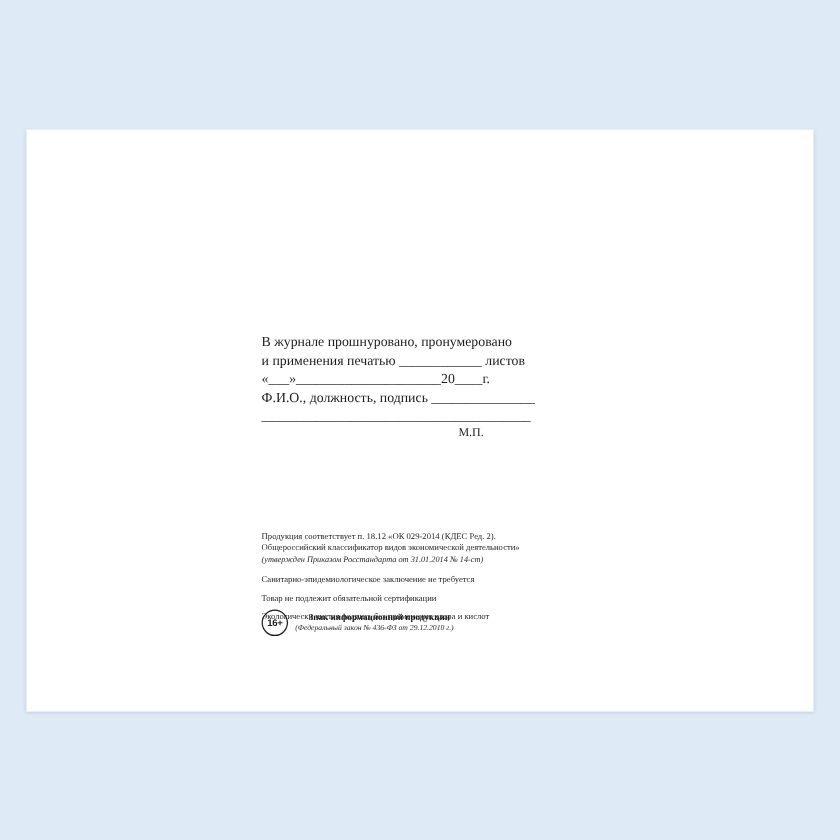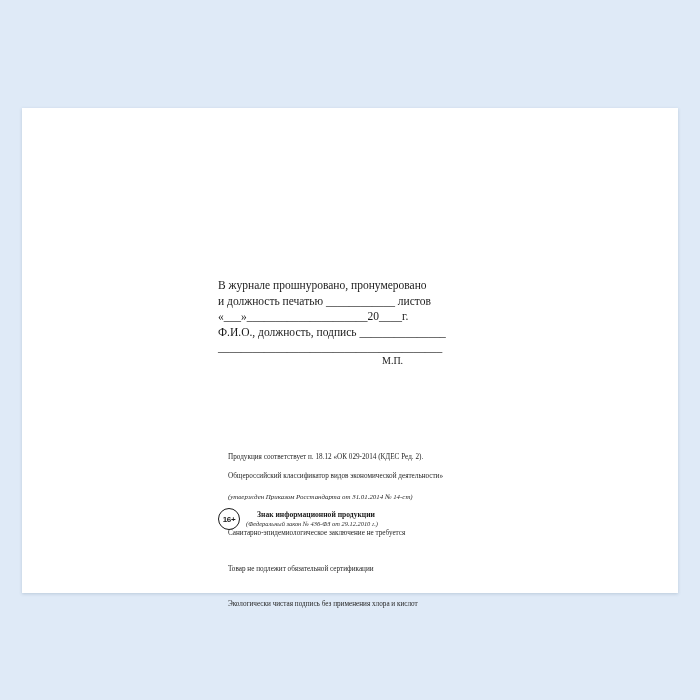--- a/index.html
+++ b/index.html
@@ -59,21 +59,21 @@
   }
   
   .legal {
     position: absolute;
     left: 196px;
     top: 335px;
     width: 340px;
     color: #262626;
   }
   .legal p {
-    margin: 10px;
+    margin: 0;
     font-size: 7.2px;
     line-height: 9.4px;
   }
   .legal .gap {
     height: 8px;
   }
   .legal .small-gap {
     height: 6px;
   }
   .legal .italic {
@@ -119,21 +119,21 @@
 </style>
 </head>
 <body>
 
 <div class="stage">
   <div class="page-sheet">
     <div class="content">
 
       <div class="statement">
         <div class="line">В журнале прошнуровано, пронумеровано</div>
-        <div class="line">и должность печатью ____________ листов</div>
+        <div class="line">и применения печатью ____________ листов</div>
         <div class="line">«___»_____________________20____г.</div>
         <div class="line">Ф.И.О., должность, подпись _______________</div>
         <div class="line rule-full">_______________________________________</div>
       </div>
 
       <div class="mp">М.П.</div>
 
       <div class="legal">
         <p>Продукция соответствует п. 18.12 «ОК 029-2014 (КДЕС Ред. 2).</p>
         <p>Общероссийский классификатор видов экономической деятельности»</p>

